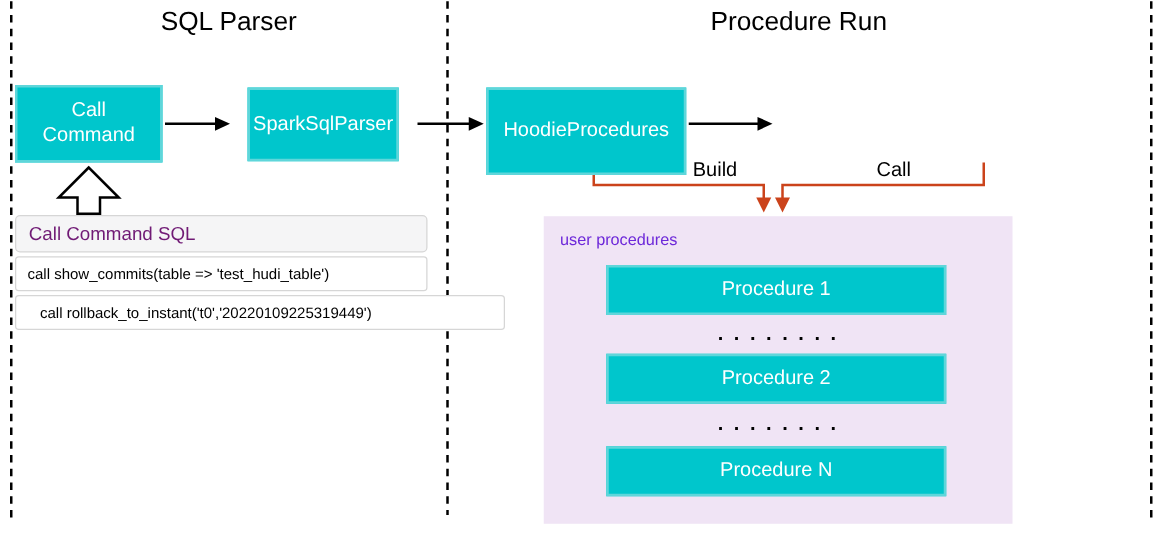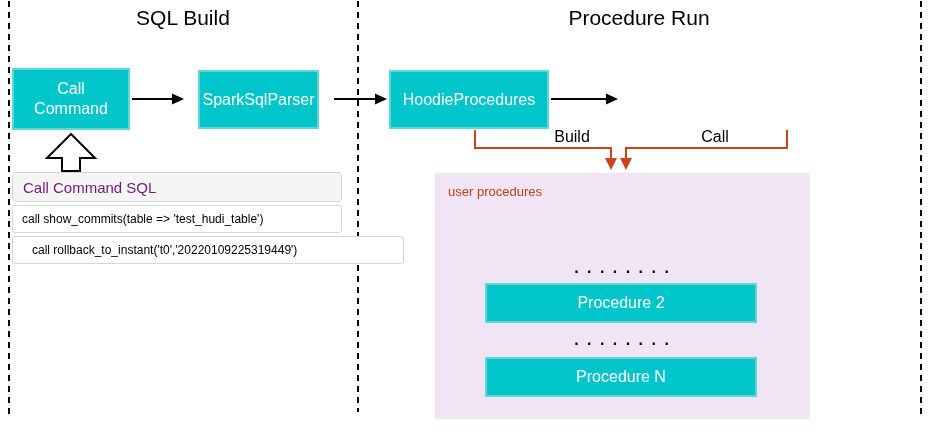--- a/index.html
+++ b/index.html
@@ -20,21 +20,21 @@
   .edge-label{position:absolute;font-size:16px;color:#000;text-align:center;}
   .sql-header{position:absolute;left:12px;top:172px;width:330px;height:30px;background:#f5f5f6;
         border:1px solid #d6d6d6;border-radius:4px;font-size:15px;color:#701a75;
         display:flex;align-items:center;padding-left:10px;}
   .sql-row{position:absolute;left:12px;height:28px;background:#fff;border:1px solid #d6d6d6;
         border-radius:3px;font-size:12px;color:#000;display:flex;align-items:center;padding-left:9px;}
   .sql-row.r1{top:205px;width:330px;}
   .sql-row.r2{top:236px;width:392px;padding-left:19px;}
   .proc-container{position:absolute;left:435px;top:173px;width:375px;height:246px;
         background:var(--container-fill);}
-  .proc-label{position:absolute;left:13px;top:11px;font-size:13px;color:#c2410c;}
+  .proc-label{position:absolute;left:13px;top:11px;font-size:13px;color:#6d28d9;}
   .proc-box{position:absolute;left:50px;width:272px;height:40px;background:var(--node-fill);
         border:2px solid var(--node-border);color:#fff;font-size:16px;
         display:flex;align-items:center;justify-content:center;}
   .dots{position:absolute;left:0;width:100%;text-align:center;font-size:16px;font-weight:bold;
         letter-spacing:2px;color:#000;line-height:14px;}
   svg .dashed{stroke:#000;stroke-width:2;stroke-dasharray:6 5;fill:none;}
   svg .edge-black{stroke:var(--connector-black);stroke-width:2;fill:none;}
   svg .head-black{fill:var(--connector-black);stroke:none;}
   svg .edge-orange{stroke:var(--connector-orange);stroke-width:2;fill:none;}
   svg .head-orange{fill:var(--connector-orange);stroke:none;}
@@ -70,35 +70,36 @@
     </g>
 
     <g>
       <polyline class="edge-orange" points="787,130 787,148 626,148 626,160"></polyline>
       <polygon class="head-orange" points="626,170 620,158 632,158"></polygon>
     </g>
 
     <polygon class="hollow-arrow" points="71,134 47,158 62,158 62,171 80,171 80,158 95,158"></polygon>
   </svg>
 
-  <div class="section-title" style="left:33px;width:300px;">SQL Build</div>
+  <div class="section-title" style="left:33px;width:300px;">SQL Parser</div>
   <div class="section-title" style="left:489px;width:300px;">Procedure Run</div>
 
   <div class="node" style="left:12px;top:68px;width:118px;height:62px;padding:16px 8px;">Call Command</div>
   <div class="node" style="left:198px;top:70px;width:121px;height:59px;">SparkSqlParser</div>
-  <div class="node" style="left:389px;top:70px;width:160px;height:59px;">HoodieProcedures</div>
+  <div class="node" style="left:389px;top:70px;width:160px;height:70px;">HoodieProcedures</div>
 
   <div class="edge-label" style="left:542px;top:128px;width:60px;">Build</div>
   <div class="edge-label" style="left:684px;top:128px;width:62px;">Call</div>
 
   <div class="sql-header">Call Command SQL</div>
   <div class="sql-row r1">call show_commits(table =&gt; 'test_hudi_table')</div>
   <div class="sql-row r2">call rollback_to_instant('t0','20220109225319449')</div>
 
   <div class="proc-container">
     <div class="proc-label">user procedures</div>
+    <div class="proc-box" style="top:39px;">Procedure 1</div>
     <div class="dots" style="top:88px;">. . . . . . . .</div>
     <div class="proc-box" style="top:110px;">Procedure 2</div>
     <div class="dots" style="top:160px;">. . . . . . . .</div>
     <div class="proc-box" style="top:184px;">Procedure N</div>
   </div>
 
 </div>
 
 </body></html>

